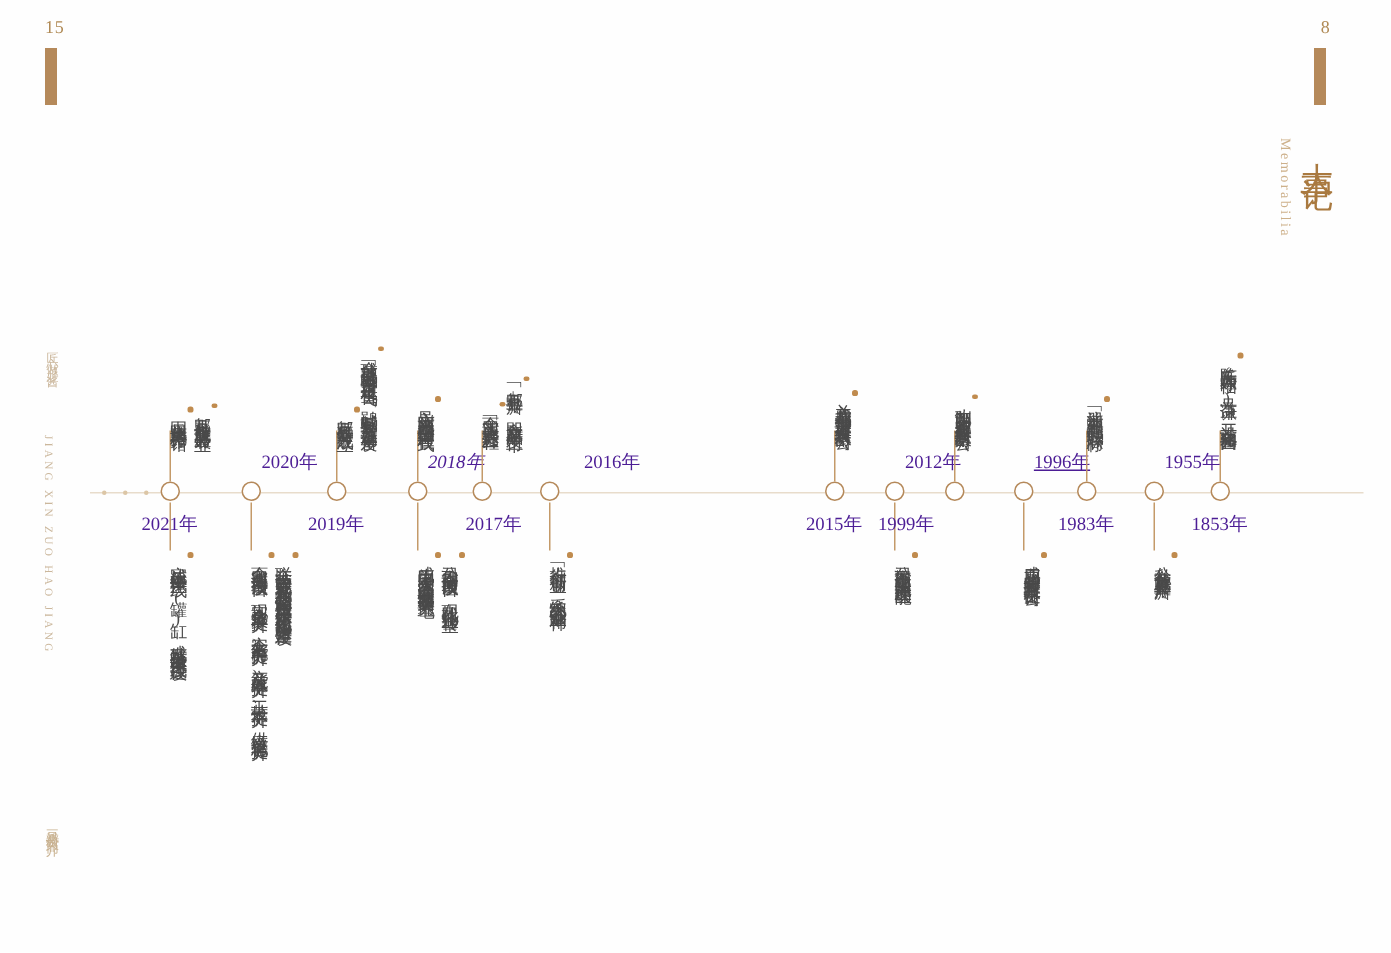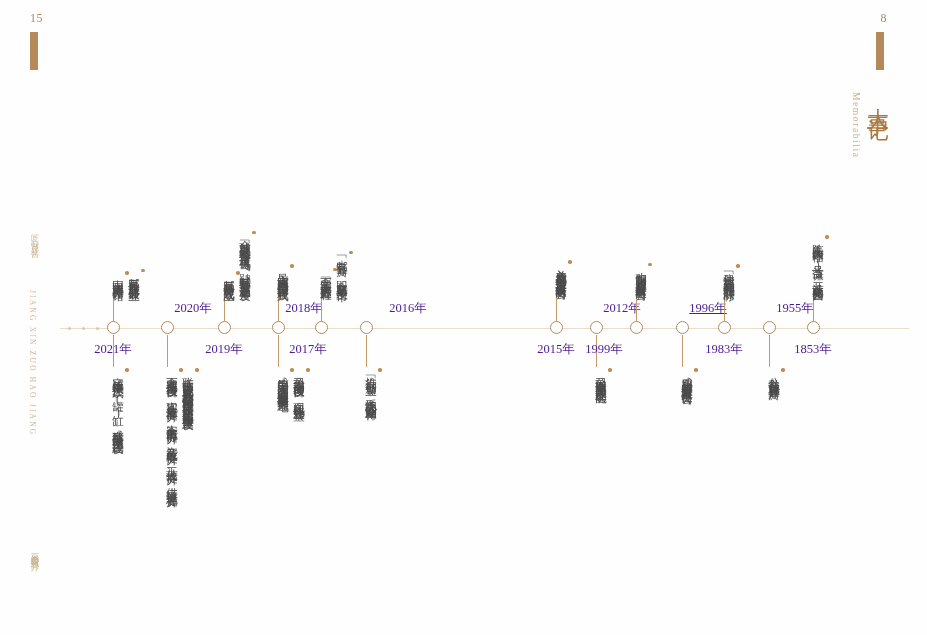--- a/index.html
+++ b/index.html
@@ -182,28 +182,28 @@
       <div class="year above" style="left: 193px;">2020年</div>
       <div class="stem" style="left: 167px; top: 335px; height: 32px;"></div>
       <div class="event" style="left: 164px; top: 368px; max-height: 245px; flex-wrap: wrap;"><span class="bullet"></span><span>全面完成公司技改项目，实现企业形象提升、安全生产能力提升、产能及效率提升、工艺技术提升、供应链信息化提升</span></div>
       <div class="event" style="left: 180px; top: 368px; max-height: 245px; flex-wrap: wrap;"><span class="bullet"></span><span>联合江南大学完成郫县豆瓣核心功能菌种生产应用技术研究与转化应用实验室建设</span></div>
       <div class="node" style="left: 224px;"></div>
       <div class="year below" style="left: 224px;">2019年</div>
       <div class="stem" style="left: 224px; top: 287px; height: 34px;"></div>
       <div class="event" style="left: 221px; bottom: 353px; max-height: 215px; flex-wrap: wrap;"><span class="bullet"></span><span>郫县豆瓣研究院成立</span></div>
       <div class="event" style="left: 237px; bottom: 353px; max-height: 215px; flex-wrap: wrap;"><span class="bullet"></span><span>全球首架「鹃城豆瓣号」主题飞机首飞、「鹃城郫县豆瓣」号主题动车首发</span></div>
       <div class="node" style="left: 278px;"></div>
-      <div class="year above" style="left: 304px;">2018年</div>
+      <div class="year above" style="left: 304px; font-style: italic;">2018年</div>
       <div class="stem" style="left: 278px; top: 287px; height: 34px;"></div>
       <div class="event" style="left: 275px; bottom: 353px; max-height: 215px; flex-wrap: wrap;"><span class="bullet"></span><span>导入实施阿米巴自主经营管理模式</span></div>
       <div class="stem" style="left: 278px; top: 335px; height: 32px;"></div>
       <div class="event" style="left: 275px; top: 368px; max-height: 245px; flex-wrap: wrap;"><span class="bullet"></span><span>成为中国人民大学品牌农业课题组案例研究基地</span></div>
       <div class="event" style="left: 291px; top: 368px; max-height: 245px; flex-wrap: wrap;"><span class="bullet"></span><span>公司启动全面技改项目，向现代化企业转型</span></div>
       <div class="node" style="left: 321px;"></div>
-      <div class="year below" style="left: 308px; text-align: right;">2017年</div>
+      <div class="year below" style="left: 329px; text-align: right;">2017年</div>
       <div class="stem" style="left: 321px; top: 287px; height: 34px;"></div>
       <div class="event" style="left: 318px; bottom: 353px; max-height: 215px; flex-wrap: wrap;"><span class="bullet"></span><span>全面实施「六大提升」工程</span></div>
       <div class="event" style="left: 334px; bottom: 353px; max-height: 215px; flex-wrap: wrap;"><span class="bullet"></span><span>「郫县豆瓣」+即食新产品研发上市</span></div>
       <div class="node" style="left: 366px;"></div>
       <div class="year above" style="left: 408px;">2016年</div>
       <div class="stem" style="left: 366px; top: 335px; height: 32px;"></div>
       <div class="event" style="left: 363px; top: 368px; max-height: 245px; flex-wrap: wrap;"><span class="bullet"></span><span>推行「创新创业，系统细心」的企业精神</span></div>
       <div class="node" style="left: 556px;"></div>
       <div class="year below" style="left: 556px; font-family: Liberation Serif, serif;">2015年</div>
       <div class="stem" style="left: 556px; top: 287px; height: 34px;"></div>

